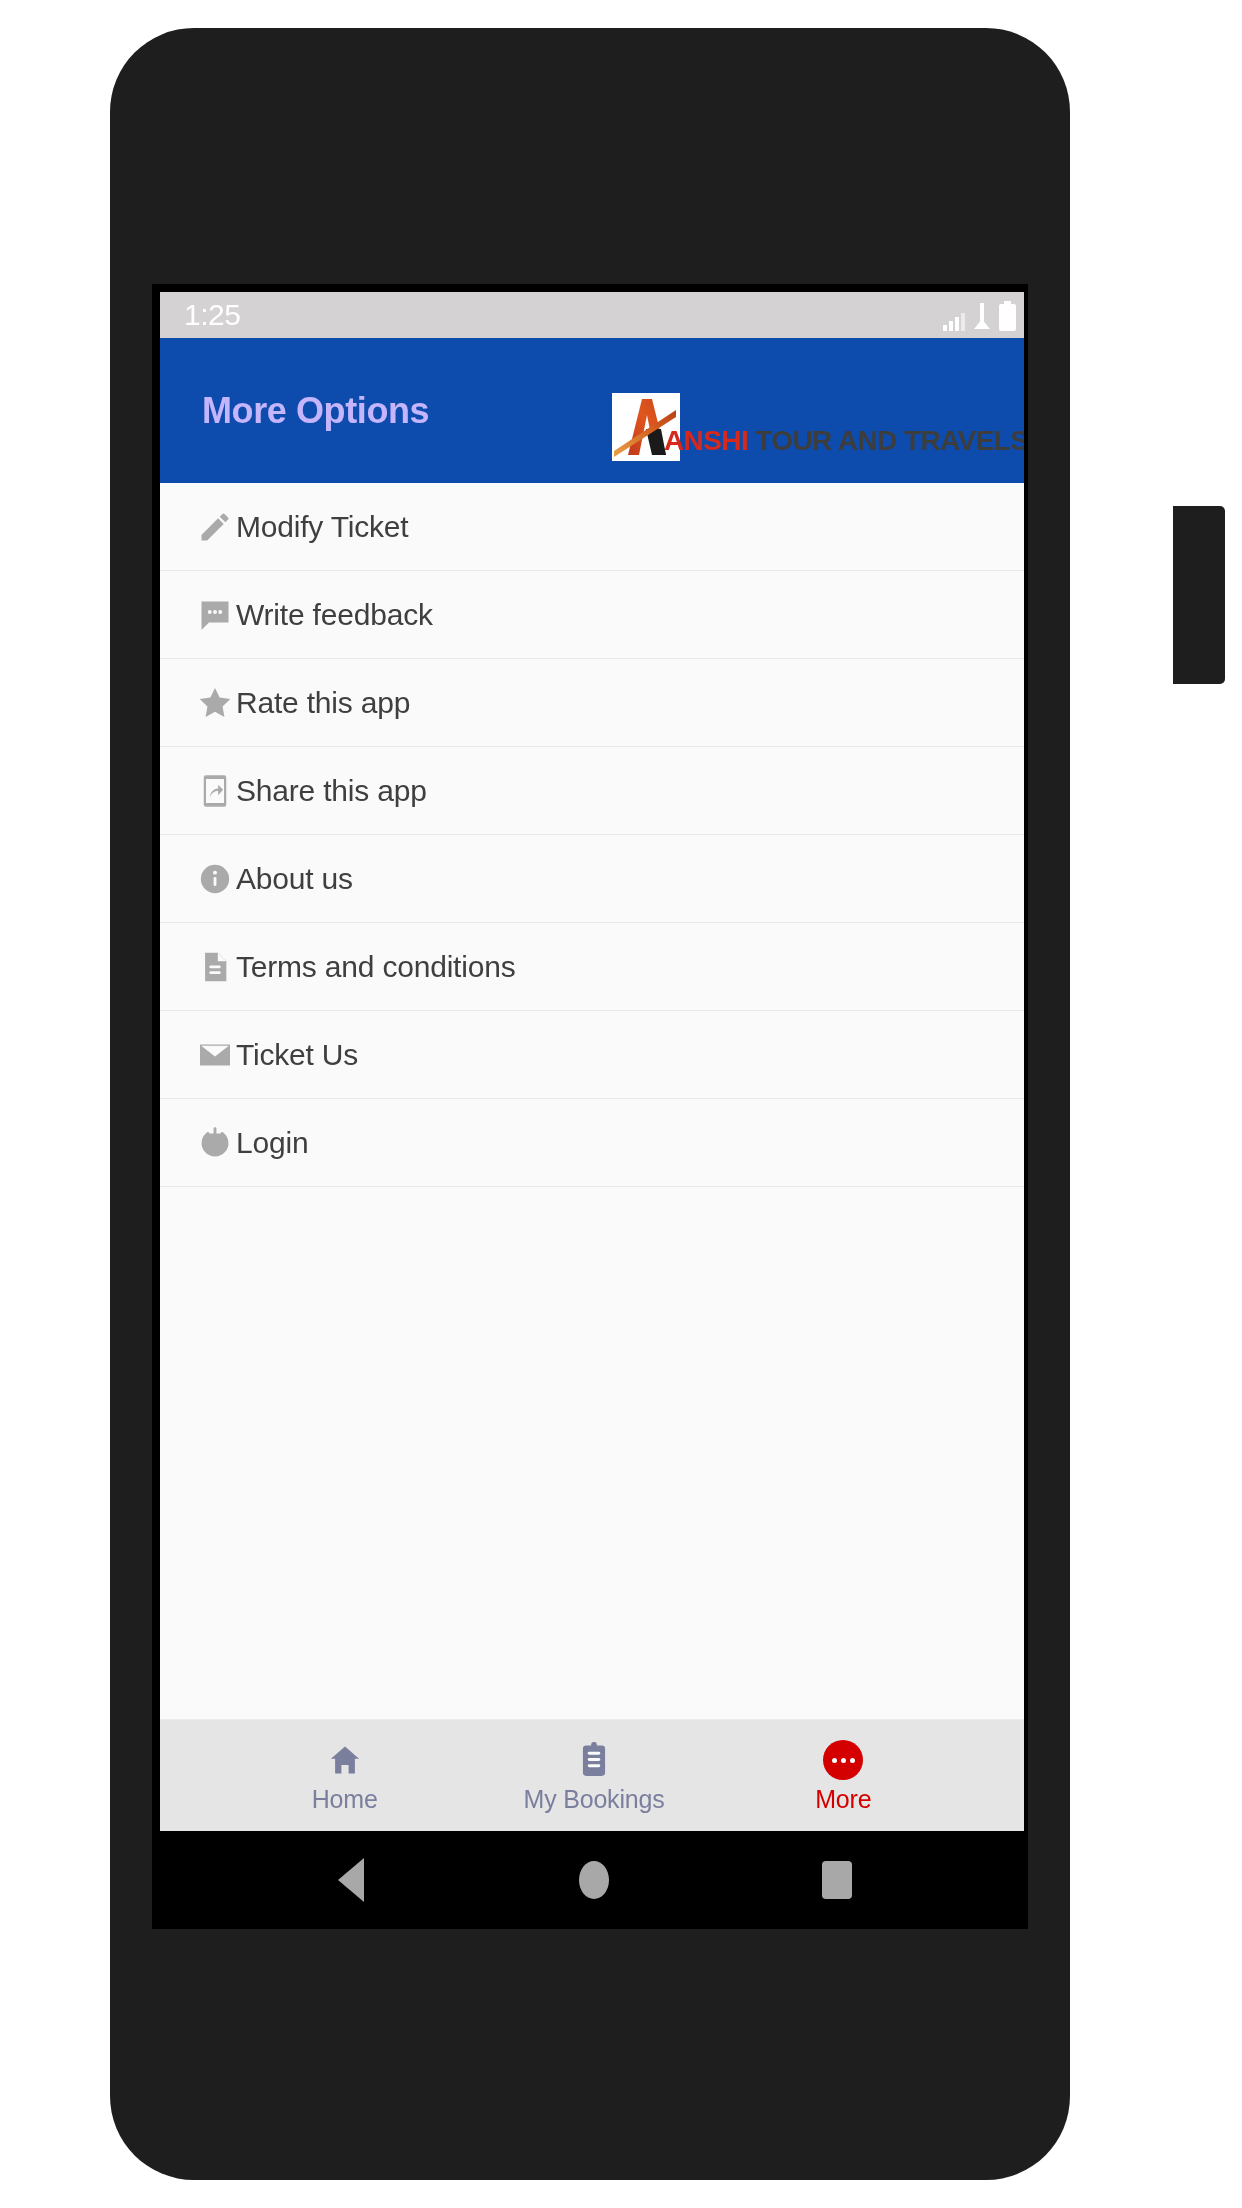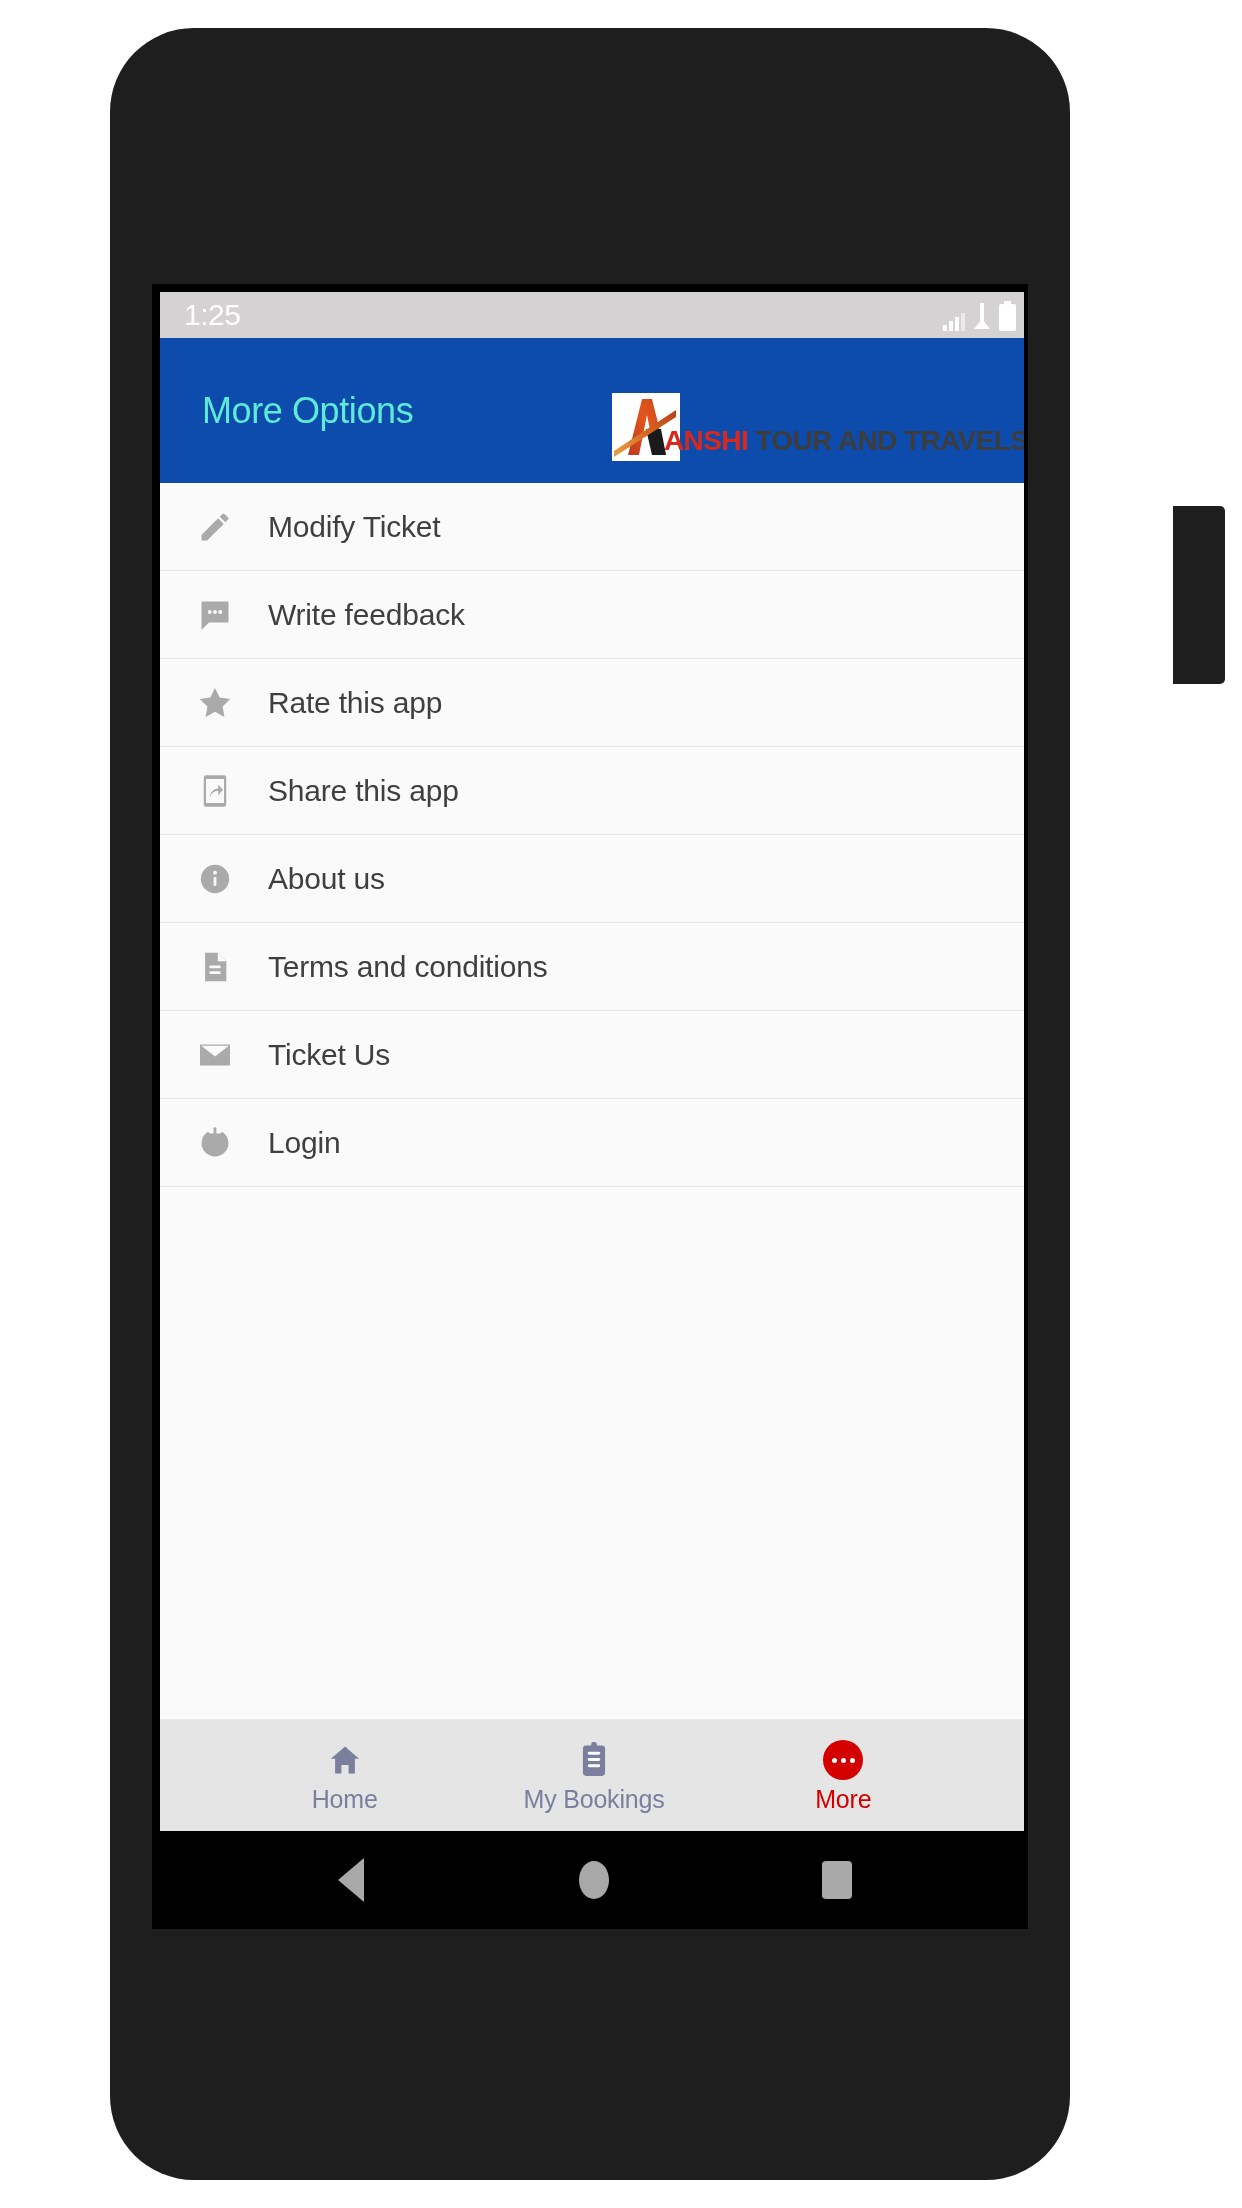--- a/index.html
+++ b/index.html
@@ -92,23 +92,23 @@
   .app-header {
     background: #0d4cad;
     height: 145px;
     flex: 0 0 auto;
     display: flex;
     align-items: center;
     padding: 0 0 0 42px;
     position: relative;
   }
   .header-title {
-    color: #5eead4;
+    color: #c4b5fd;
     font-size: 36px;
-    font-weight: normal;
+    font-weight: bold;
     letter-spacing: -0.4px;
     white-space: nowrap;
   }
   .brand {
     position: absolute;
     left: 452px;
     bottom: 22px;
     display: flex;
     align-items: flex-end;
     height: 68px;
@@ -153,21 +153,20 @@
   .opt-icon {
     width: 42px;
     height: 42px;
     flex: 0 0 auto;
     display: flex;
     align-items: center;
     justify-content: center;
   }
   .opt-icon svg { display: block; fill: #aaaaaa; }
   .opt-label {
-    margin-left: 32px;
     font-size: 30px;
     color: #3f3f3f;
     letter-spacing: -0.2px;
     line-height: 1;
   }
   .list-filler { background: #fafafa; }
 
   
   .bottom-nav {
     flex: 0 0 auto;

